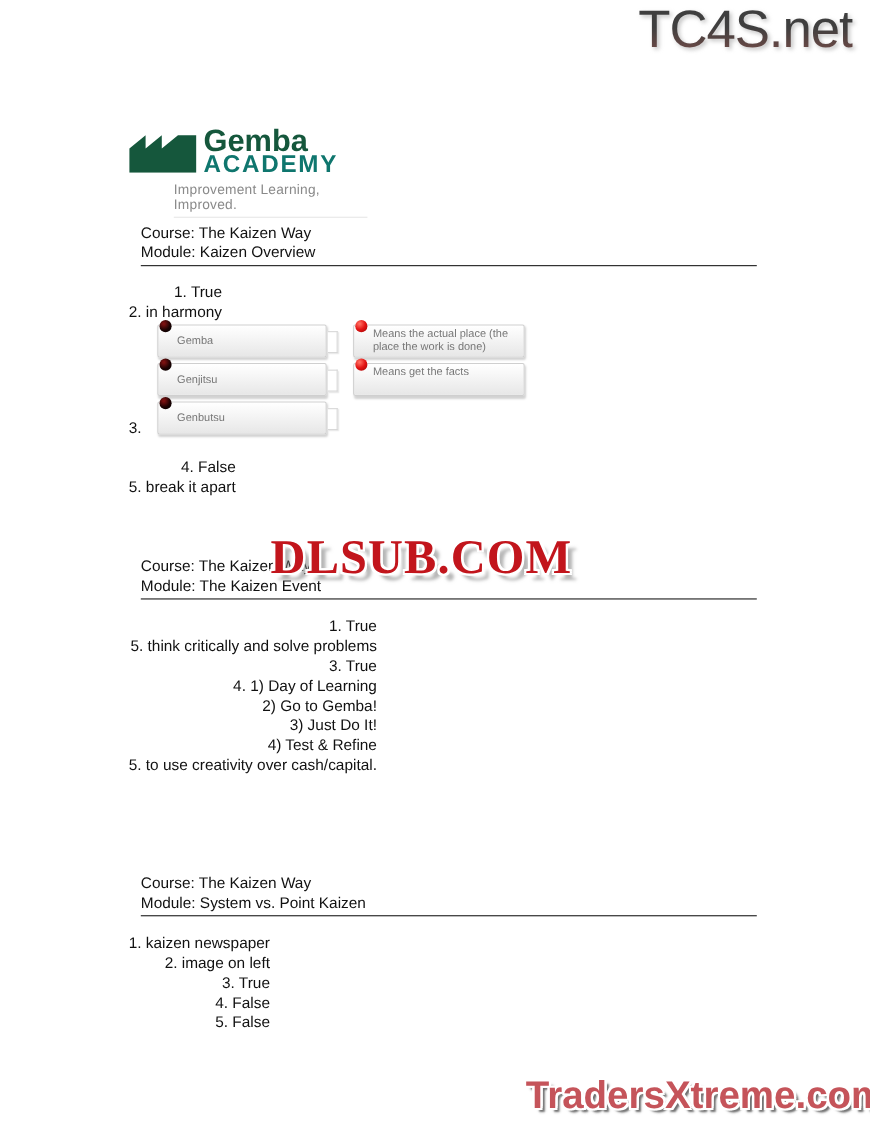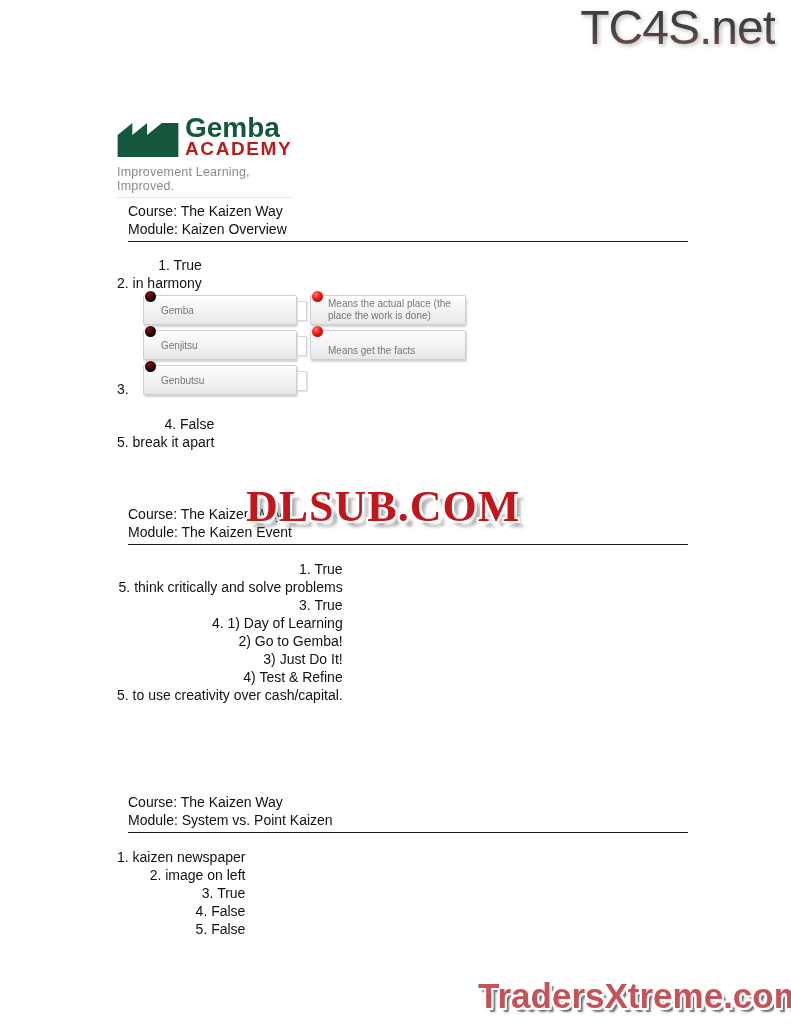--- a/index.html
+++ b/index.html
@@ -37,39 +37,39 @@
       -2px 0 0 #fff, 2px 0 0 #fff, 0 -2px 0 #fff, 0 2px 0 #fff,
       -2px -2px 0 #fff, 2px -2px 0 #fff, -2px 2px 0 #fff, 2px 2px 0 #fff,
       4px 4px 2px rgba(70,70,70,.8);
   }
   
   #logo{position:absolute;left:117px;top:111px;}
   .logo-row{display:flex;align-items:flex-end;}
   #factory{display:block;margin-right:6px;}
   .logo-words{display:flex;flex-direction:column;align-items:flex-start;}
   .logo-name{font-size:28px;font-weight:bold;color:#15573c;line-height:24px;letter-spacing:0;}
-  .logo-sub{font-size:19px;font-weight:bold;color:#b91c1c;letter-spacing:1.6px;line-height:17px;}
+  .logo-sub{font-size:22px;font-weight:bold;color:#0f766e;letter-spacing:1.6px;line-height:17px;}
   .logo-tagline{margin-top:8px;font-size:12.5px;color:#8a8a8a;letter-spacing:.2px;
-    border-bottom:1px solid #e6e6e6;padding-bottom:4px;width:176px;}
+    border-bottom:1px solid #e6e6e6;padding-bottom:4px;width:176px;margin-left:41px;}
   
   .section{position:absolute;left:128px;width:560px;}
   .hline{font-size:14px;line-height:18px;color:#111;}
   .rule{margin-top:3px;border-top:1.6px solid #1c1c1c;width:560px;height:0;}
   
   .answers{position:absolute;left:117px;font-size:14px;line-height:18px;color:#111;white-space:pre;text-align:right;}
   
   #match{position:absolute;left:143px;top:295px;z-index:2;}
   .match-row{display:flex;align-items:flex-start;margin-bottom:5px;}
   .mbox{position:relative;height:30px;border:1px solid #cfcfcf;border-radius:2px;
     background:linear-gradient(#ffffff,#e7e7e7);
     box-shadow:1px 2px 2px rgba(0,0,0,.18);box-sizing:border-box;}
   .mleft{width:154px;}
   .socket{position:absolute;right:-11px;top:5px;width:8px;height:18px;background:#fff;
     border:1px solid #d8d8d8;border-left:none;box-shadow:1px 1px 1px rgba(0,0,0,.10);}
-  .mright{width:156px;margin-left:13px;display:flex;align-items:flex-end;min-height:30px;}
+  .mright{width:156px;margin-left:24px;display:flex;align-items:flex-start;min-height:30px;}
   .mlabel{font-size:10px;color:#777;}
   .mleft .mlabel{position:absolute;left:17px;top:9px;}
   .mright .mlabel{padding:2px 5px 2px 17px;line-height:12px;}
   .dot{position:absolute;width:11px;height:11px;border-radius:50%;top:-5px;left:1px;z-index:3;}
   .dot-dark{background:radial-gradient(circle at 35% 30%, #7a1010 8%, #1c0202 55%, #000 100%);}
   .dot-red{background:radial-gradient(circle at 35% 30%, #ff6b5e 5%, #e31414 50%, #9b0505 100%);}
 </style>
 </head>
 <body>
 

